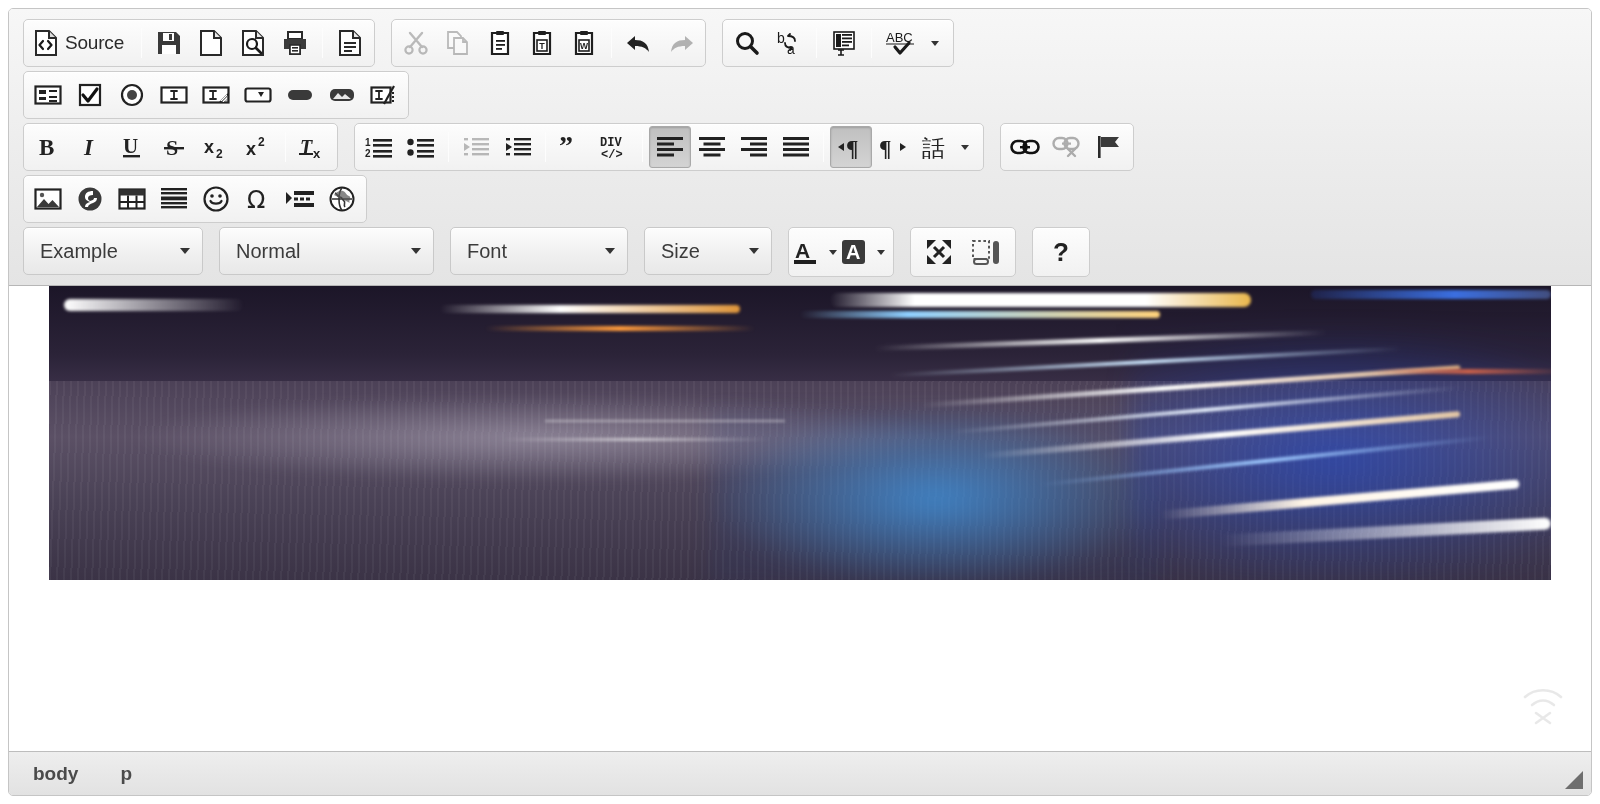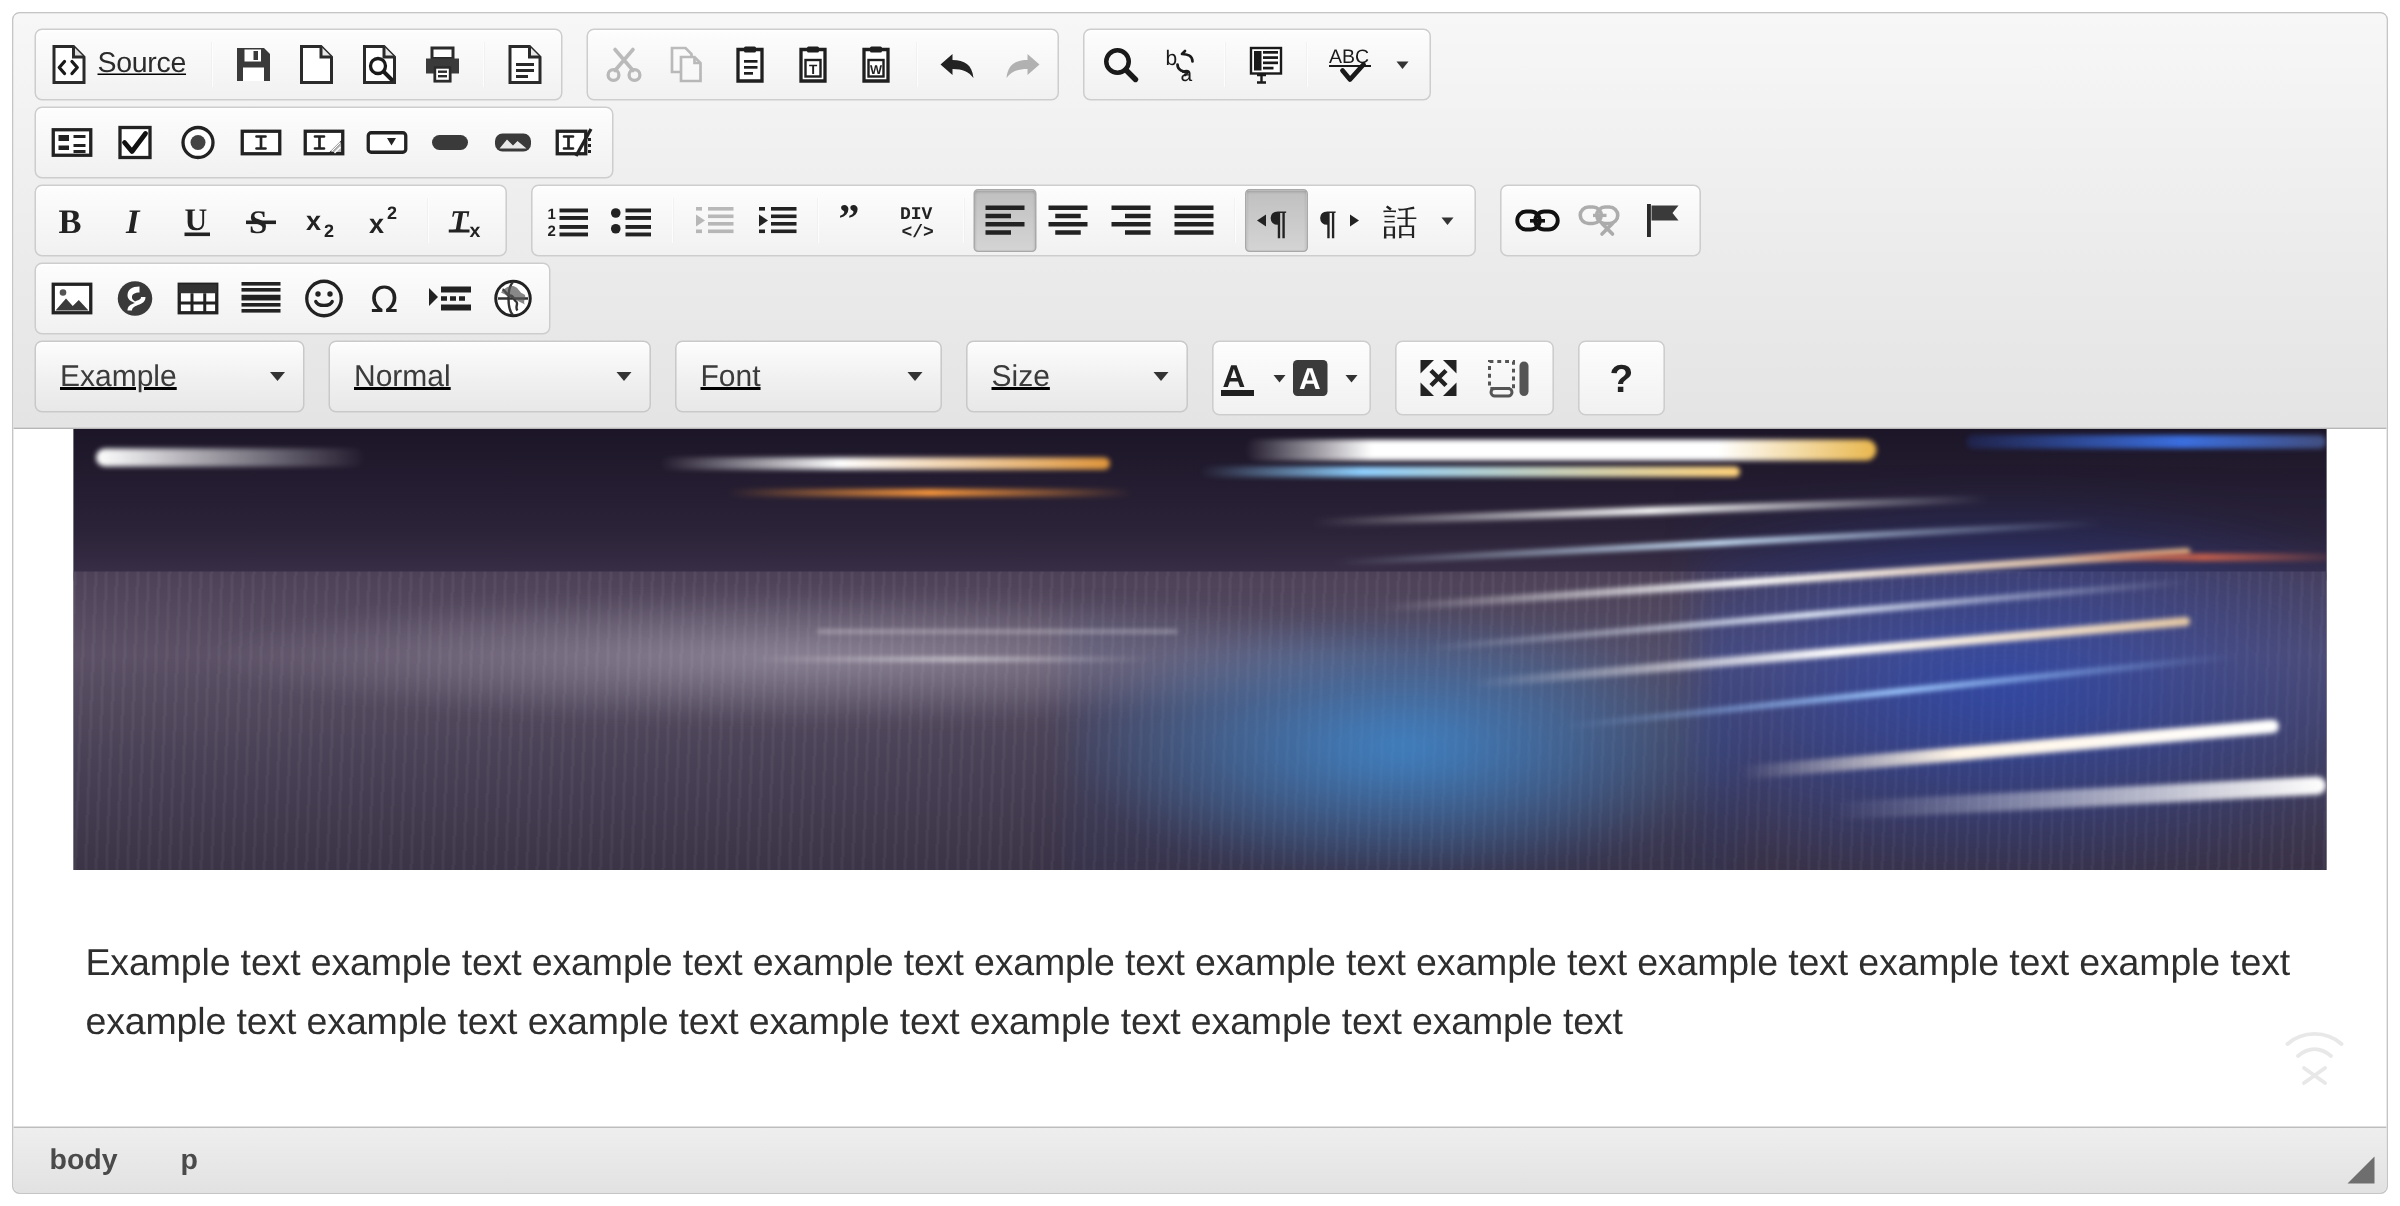--- a/index.html
+++ b/index.html
@@ -25,21 +25,21 @@
 
   
   .toolbox {
     background: linear-gradient(to bottom, #f7f7f7 0%, #ebebeb 60%, #e4e4e4 100%);
     border-bottom: 1px solid #b6b6b6;
     padding: 10px 14px 8px 14px;
     display: flex;
     flex-direction: column;
     gap: 4px;
   }
-  .trow { display: flex; align-items: flex-start; gap: 16px; text-decoration: underline; }
+  .trow { display: flex; align-items: flex-start; gap: 16px; }
 
   .group {
     display: flex;
     align-items: center;
     background: linear-gradient(to bottom, #fdfdfd 0%, #f1f1f1 100%);
     border: 1px solid #cdcdcd;
     border-radius: 5px;
     padding: 2px 3px;
     box-shadow: 0 1px 0 rgba(255,255,255,0.85) inset;
   }
@@ -91,21 +91,21 @@
     border: 1px solid #c9c9c9;
     border-radius: 5px;
     padding: 0 12px 0 16px;
     cursor: pointer;
     box-shadow: 0 1px 0 rgba(255,255,255,0.9) inset;
   }
   .combo-text { font-size: 20px; color: #3b3b3b; white-space: nowrap; }
   .combo.w-styles { width: 180px; }
   .combo.w-format { width: 215px; }
   .combo.w-font   { width: 178px; }
-  .combo.w-size   { width: 148px; }
+  .combo.w-size   { width: 128px; }
 
   .group.pill { border-radius: 5px; padding: 2px 4px; height: 50px; }
   .group.pill .btn { width: 48px; height: 44px; }
 
   
   .content-wrap {
     flex: 1;
     background: #fff;
     position: relative;
     overflow: hidden;
@@ -872,21 +872,20 @@
         <div class="streak" style="left:62%;top:51%;width:32%;height:6px;background:linear-gradient(90deg,rgba(255,255,255,0),#ffffff 50%,rgba(255,220,170,0.85));transform:rotate(-5deg);"></div>
         <div class="streak" style="left:66%;top:60%;width:30%;height:4px;background:linear-gradient(90deg,rgba(120,180,255,0),#9ec9ff,rgba(120,180,255,0));transform:rotate(-6deg);"></div>
         <div class="streak" style="left:74%;top:72%;width:24%;height:9px;background:linear-gradient(90deg,rgba(255,255,255,0),#fff5e6 40%,#ffffff);transform:rotate(-5deg);"></div>
         <div class="streak" style="left:78%;top:82%;width:22%;height:12px;background:linear-gradient(90deg,rgba(255,255,255,0),#ffffff);transform:rotate(-3deg);"></div>
         <div class="streak" style="left:84%;top:4%;width:16%;height:9px;background:linear-gradient(90deg,rgba(40,80,200,0.2),#3b6fe0 60%,rgba(120,160,255,0.4));"></div>
         <div class="streak" style="left:88%;top:30%;width:13%;height:5px;background:linear-gradient(90deg,rgba(200,100,80,0),#c8604a,rgba(200,100,80,0));"></div>
         <div class="streak" style="left:30%;top:53%;width:18%;height:3px;background:linear-gradient(90deg,rgba(255,255,255,0),rgba(255,255,255,0.6),rgba(255,255,255,0));"></div>
         <div class="streak" style="left:33%;top:47%;width:16%;height:2px;background:rgba(255,255,255,0.45);"></div>
       </div>
 
-      <p class="caption">Example text example text example text example text example text example text example text example text example text example text example text example text example text example text example text example text example text</p>
 
       <div class="watermark">
         <svg width="44" height="40" viewBox="0 0 44 40">
           <path d="M4 12c10-9 26-9 36 0" fill="none" stroke="#9a9a9a" stroke-width="2.6" stroke-linecap="round"></path>
           <path d="M11 20c7-6 15-6 22 0" fill="none" stroke="#9a9a9a" stroke-width="2.6" stroke-linecap="round"></path>
           <path d="M15 28l14 10M29 28L15 38" stroke="#9a9a9a" stroke-width="2.6" stroke-linecap="round"></path>
         </svg>
       </div>
     </div>
   </div>

